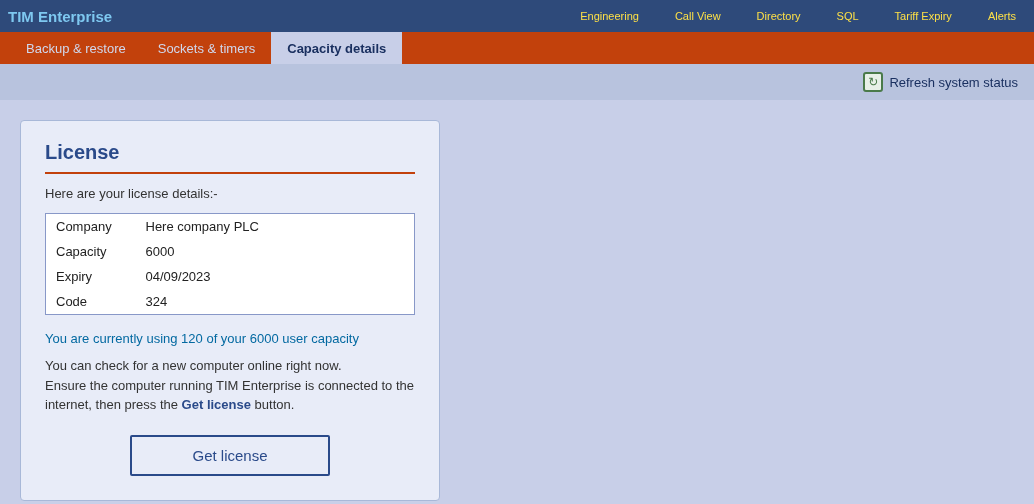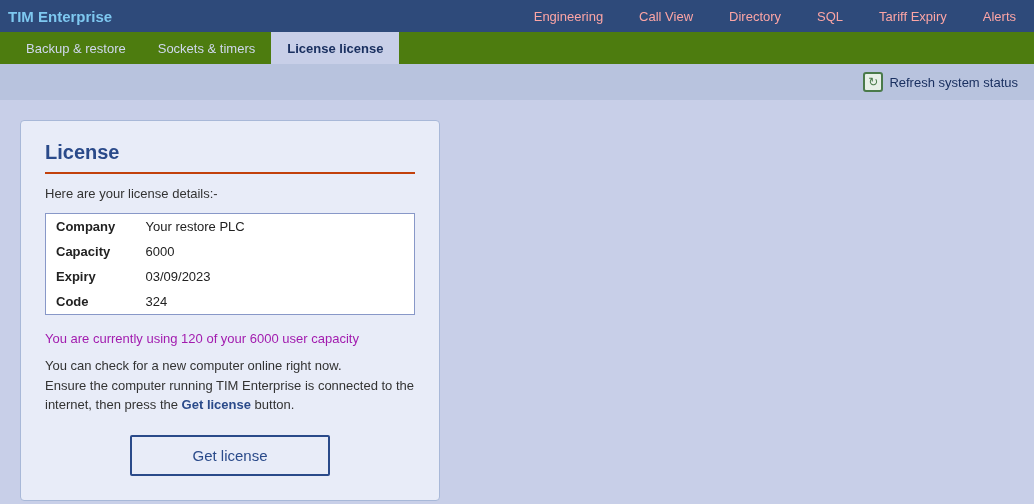--- a/index.html
+++ b/index.html
@@ -27,32 +27,32 @@
     }
     .logo span {
       color: #7ec8f0;
     }
     .nav-items {
       display: flex;
       margin-left: auto;
       height: 100%;
     }
     .nav-item {
-      color: #fca5a5;
+      color: #fde047;
       padding: 0 18px;
       display: flex;
       align-items: center;
       cursor: pointer;
-      font-size: 13px;
+      font-size: 11px;
       height: 100%;
     }
 
     
     .sub-nav {
-      background-color: #4d7c0f;
+      background-color: #c2410c;
       display: flex;
       align-items: center;
       height: 32px;
       padding-left: 10px;
     }
     .sub-nav-item {
       color: #d0d8ee;
       padding: 0 16px;
       height: 100%;
       display: flex;
@@ -136,28 +136,28 @@
       margin-bottom: 16px;
       background-color: #fff;
     }
     .license-table td {
       padding: 5px 10px;
       font-size: 13px;
       color: #222;
       border: none;
     }
     .license-table td:first-child {
-      font-weight: bold;
+      font-weight: normal;
       width: 90px;
       color: #222;
     }
 
     
     .status-text {
-      color: #a21caf;
+      color: #0369a1;
       font-size: 13px;
       margin-bottom: 10px;
     }
     .info-text {
       color: #333;
       font-size: 13px;
       line-height: 1.5;
       margin-bottom: 20px;
     }
     .info-text a, .highlight {
@@ -195,48 +195,48 @@
     <div class="nav-item">Directory</div>
     <div class="nav-item">SQL</div>
     <div class="nav-item">Tariff Expiry</div>
     <div class="nav-item">Alerts</div>
   </div>
 </nav>
 
 <nav class="sub-nav">
   <div class="sub-nav-item">Backup &amp; restore</div>
   <div class="sub-nav-item">Sockets &amp; timers</div>
-  <div class="sub-nav-item active">License license</div>
+  <div class="sub-nav-item active">Capacity details</div>
 </nav>
 
 <div class="toolbar">
   <button class="refresh-btn">
     <div class="refresh-icon">↻</div>
     <span>Refresh system status</span>
   </button>
 </div>
 
 <div class="main-content">
   <div class="license-card">
     <div class="license-title">License</div>
     <div class="license-subtitle">Here are your license details:-</div>
 
     <table class="license-table">
       <tbody>
         <tr>
           <td>Company</td>
-          <td>Your restore PLC</td>
+          <td>Here company PLC</td>
         </tr>
         <tr>
           <td>Capacity</td>
           <td>6000</td>
         </tr>
         <tr>
           <td>Expiry</td>
-          <td>03/09/2023</td>
+          <td>04/09/2023</td>
         </tr>
         <tr>
           <td>Code</td>
           <td>324</td>
         </tr>
       </tbody>
     </table>
 
     <div class="status-text">You are currently using 120 of your 6000 user capacity</div>
 

